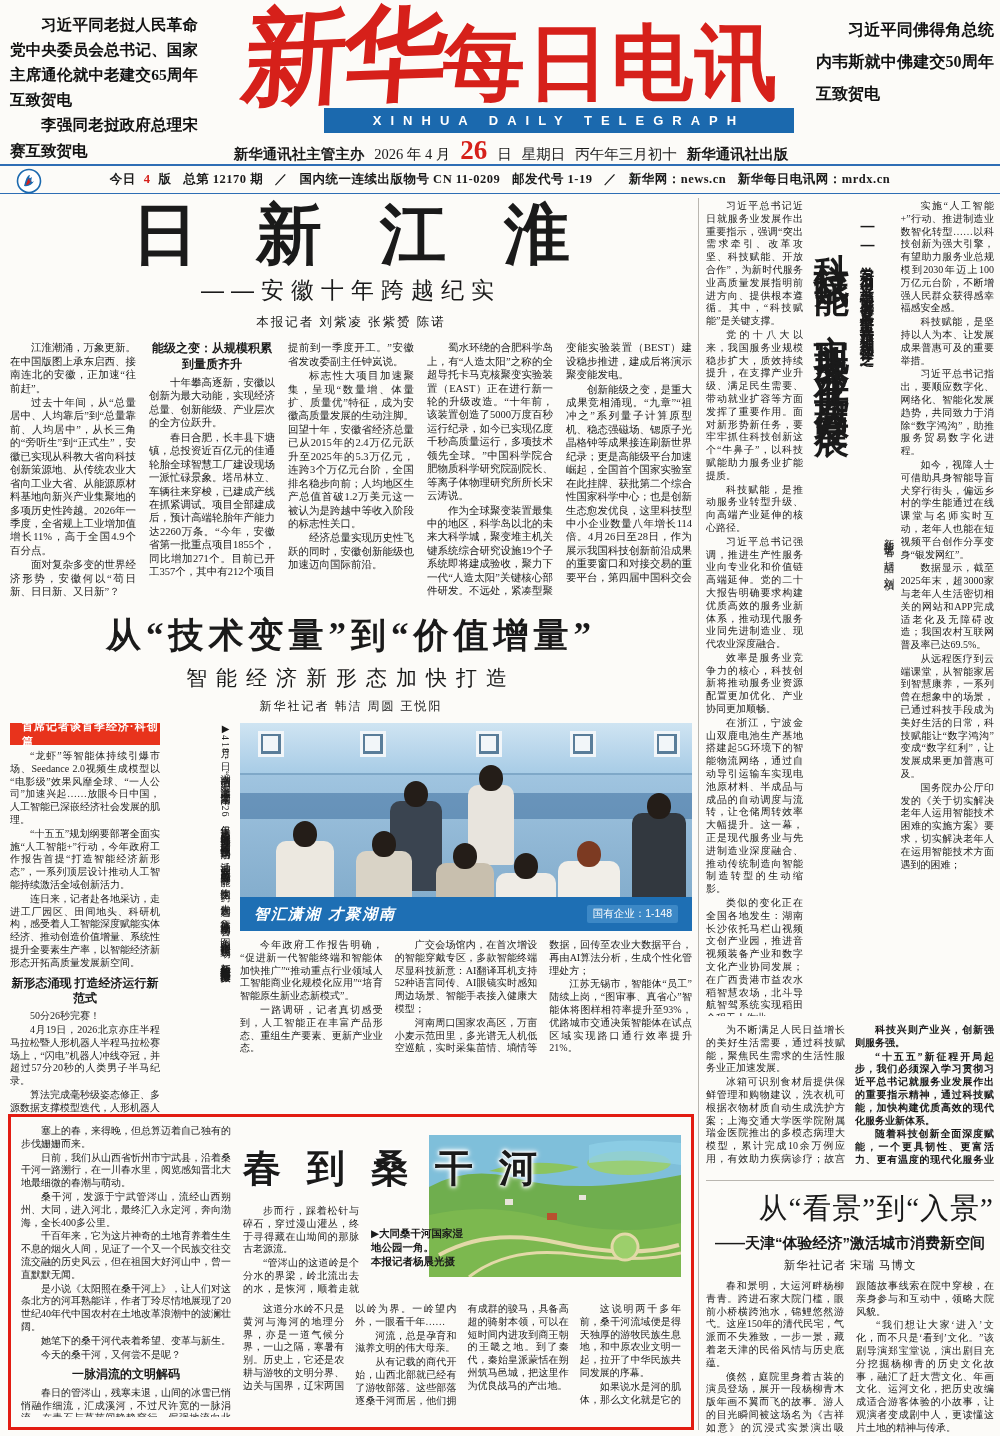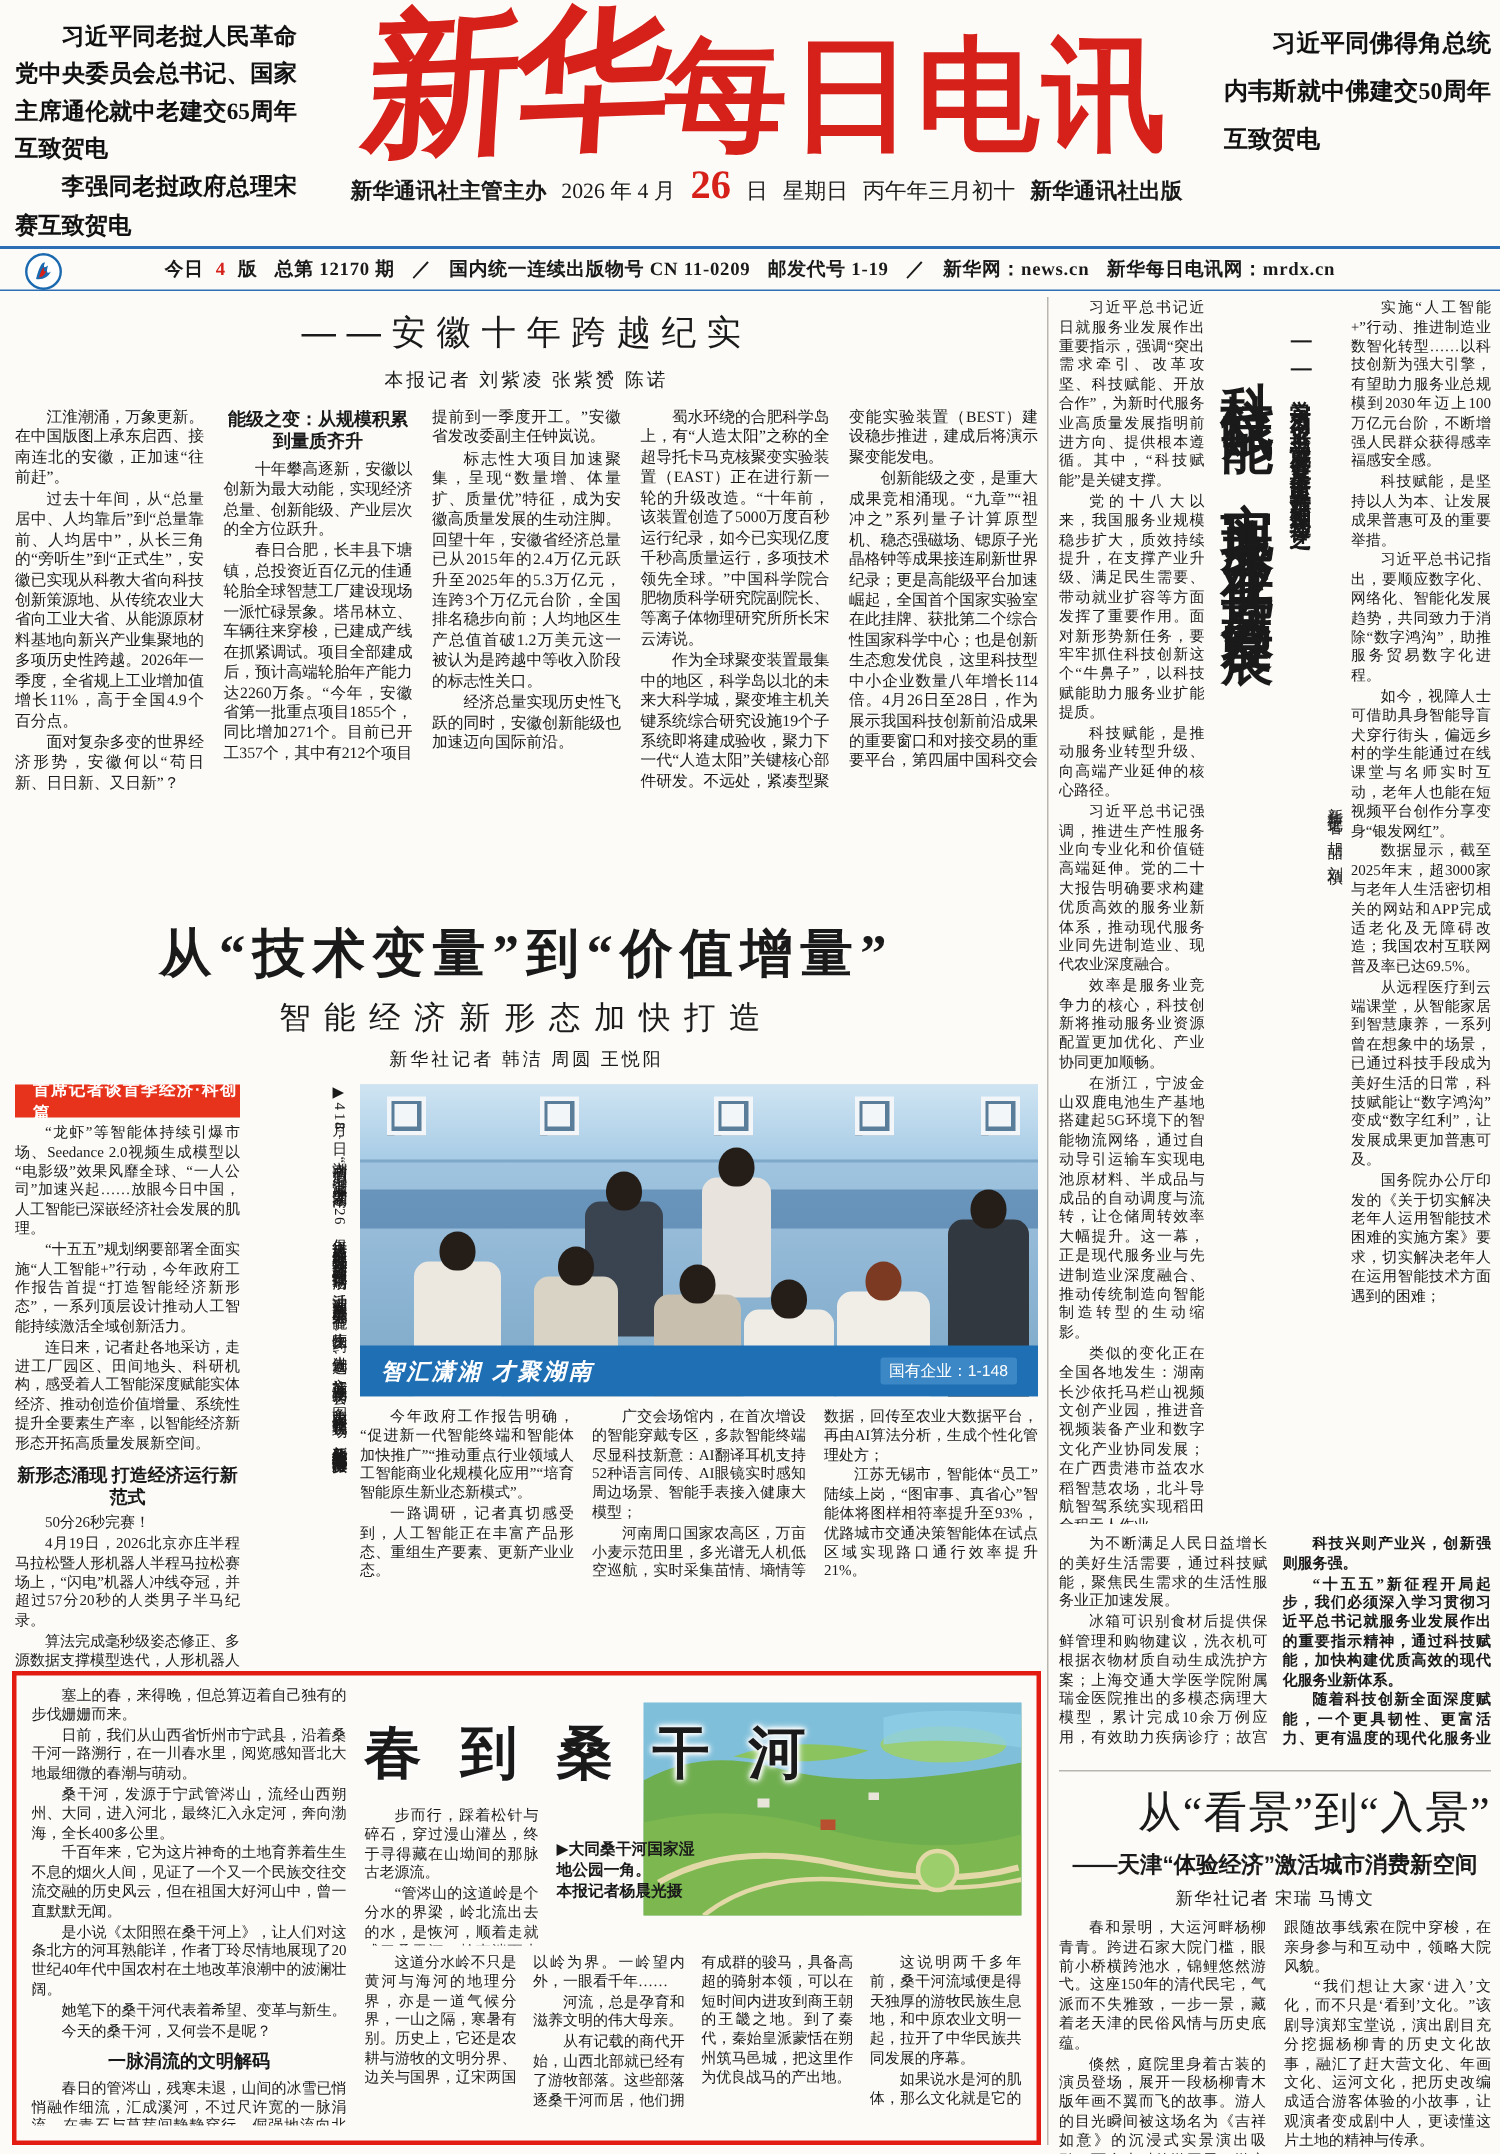--- a/index.html
+++ b/index.html
@@ -123,20 +123,21 @@
   <div class="bulletin bulletin-left">
       <p>习近平同老挝人民革命党中央委员会总书记、国家主席通伦就中老建交65周年互致贺电</p>
       <p>李强同老挝政府总理宋赛互致贺电</p>
     </div>
 
   <div class="masthead">
     <div class="mast-title">
       <span class="mast-cn1">新华</span>
         <span class="mast-cn2">每日电讯</span>
     </div>
+    <div class="mast-enbar">XINHUA DAILY TELEGRAPH</div>
     <div class="mast-dateline">
       <span>新华通讯社主管主办</span>
       <span style="font-weight:normal">2026 年 4 月</span>
       <span class="date-day">26</span>
       <span style="font-weight:normal">日</span>
       <span style="font-weight:normal">星期日</span>
       <span style="font-weight:normal">丙午年三月初十</span>
       <span>新华通讯社出版</span>
     </div>
   </div>
@@ -161,20 +162,21 @@
       <span>邮发代号 1-19</span>
       <span>／</span>
       <span>新华网：news.cn</span>
       <span>新华每日电讯网：mrdx.cn</span>
     </span>
   </div>
 
   <div class="vrule"></div>
 
   <div class="art1">
+    <div class="a1-head">日新江淮</div>
     <div class="a1-sub">——安徽十年跨越纪实</div>
     <div class="a1-by">本报记者 刘紫凌 张紫赟 陈诺</div>
     <div class="a1-body body-txt">
         <p>江淮潮涌，万象更新。在中国版图上承东启西、接南连北的安徽，正加速“往前赶”。</p>
         <p>过去十年间，从“总量居中、人均靠后”到“总量靠前、人均居中”，从长三角的“旁听生”到“正式生”，安徽已实现从科教大省向科技创新策源地、从传统农业大省向工业大省、从能源原材料基地向新兴产业集聚地的多项历史性跨越。2026年一季度，全省规上工业增加值增长11%，高于全国4.9个百分点。</p>
         <p>面对复杂多变的世界经济形势，安徽何以“苟日新、日日新、又日新”？</p>
         <p class="sub">能级之变：从规模积累到量质齐升</p>
         <p>十年攀高逐新，安徽以创新为最大动能，实现经济总量、创新能级、产业层次的全方位跃升。</p>
         <p>春日合肥，长丰县下塘镇，总投资近百亿元的佳通轮胎全球智慧工厂建设现场一派忙碌景象。塔吊林立、车辆往来穿梭，已建成产线在抓紧调试。项目全部建成后，预计高端轮胎年产能力达2260万条。“今年，安徽省第一批重点项目1855个，同比增加271个。目前已开工357个，其中有212个项目提前到一季度开工。”安徽省发改委副主任钟岚说。</p>
         <p>标志性大项目加速聚集，呈现“数量增、体量扩、质量优”特征，成为安徽高质量发展的生动注脚。回望十年，安徽省经济总量已从2015年的2.4万亿元跃升至2025年的5.3万亿元，连跨3个万亿元台阶，全国排名稳步向前；人均地区生产总值首破1.2万美元这一被认为是跨越中等收入阶段的标志性关口。</p>

